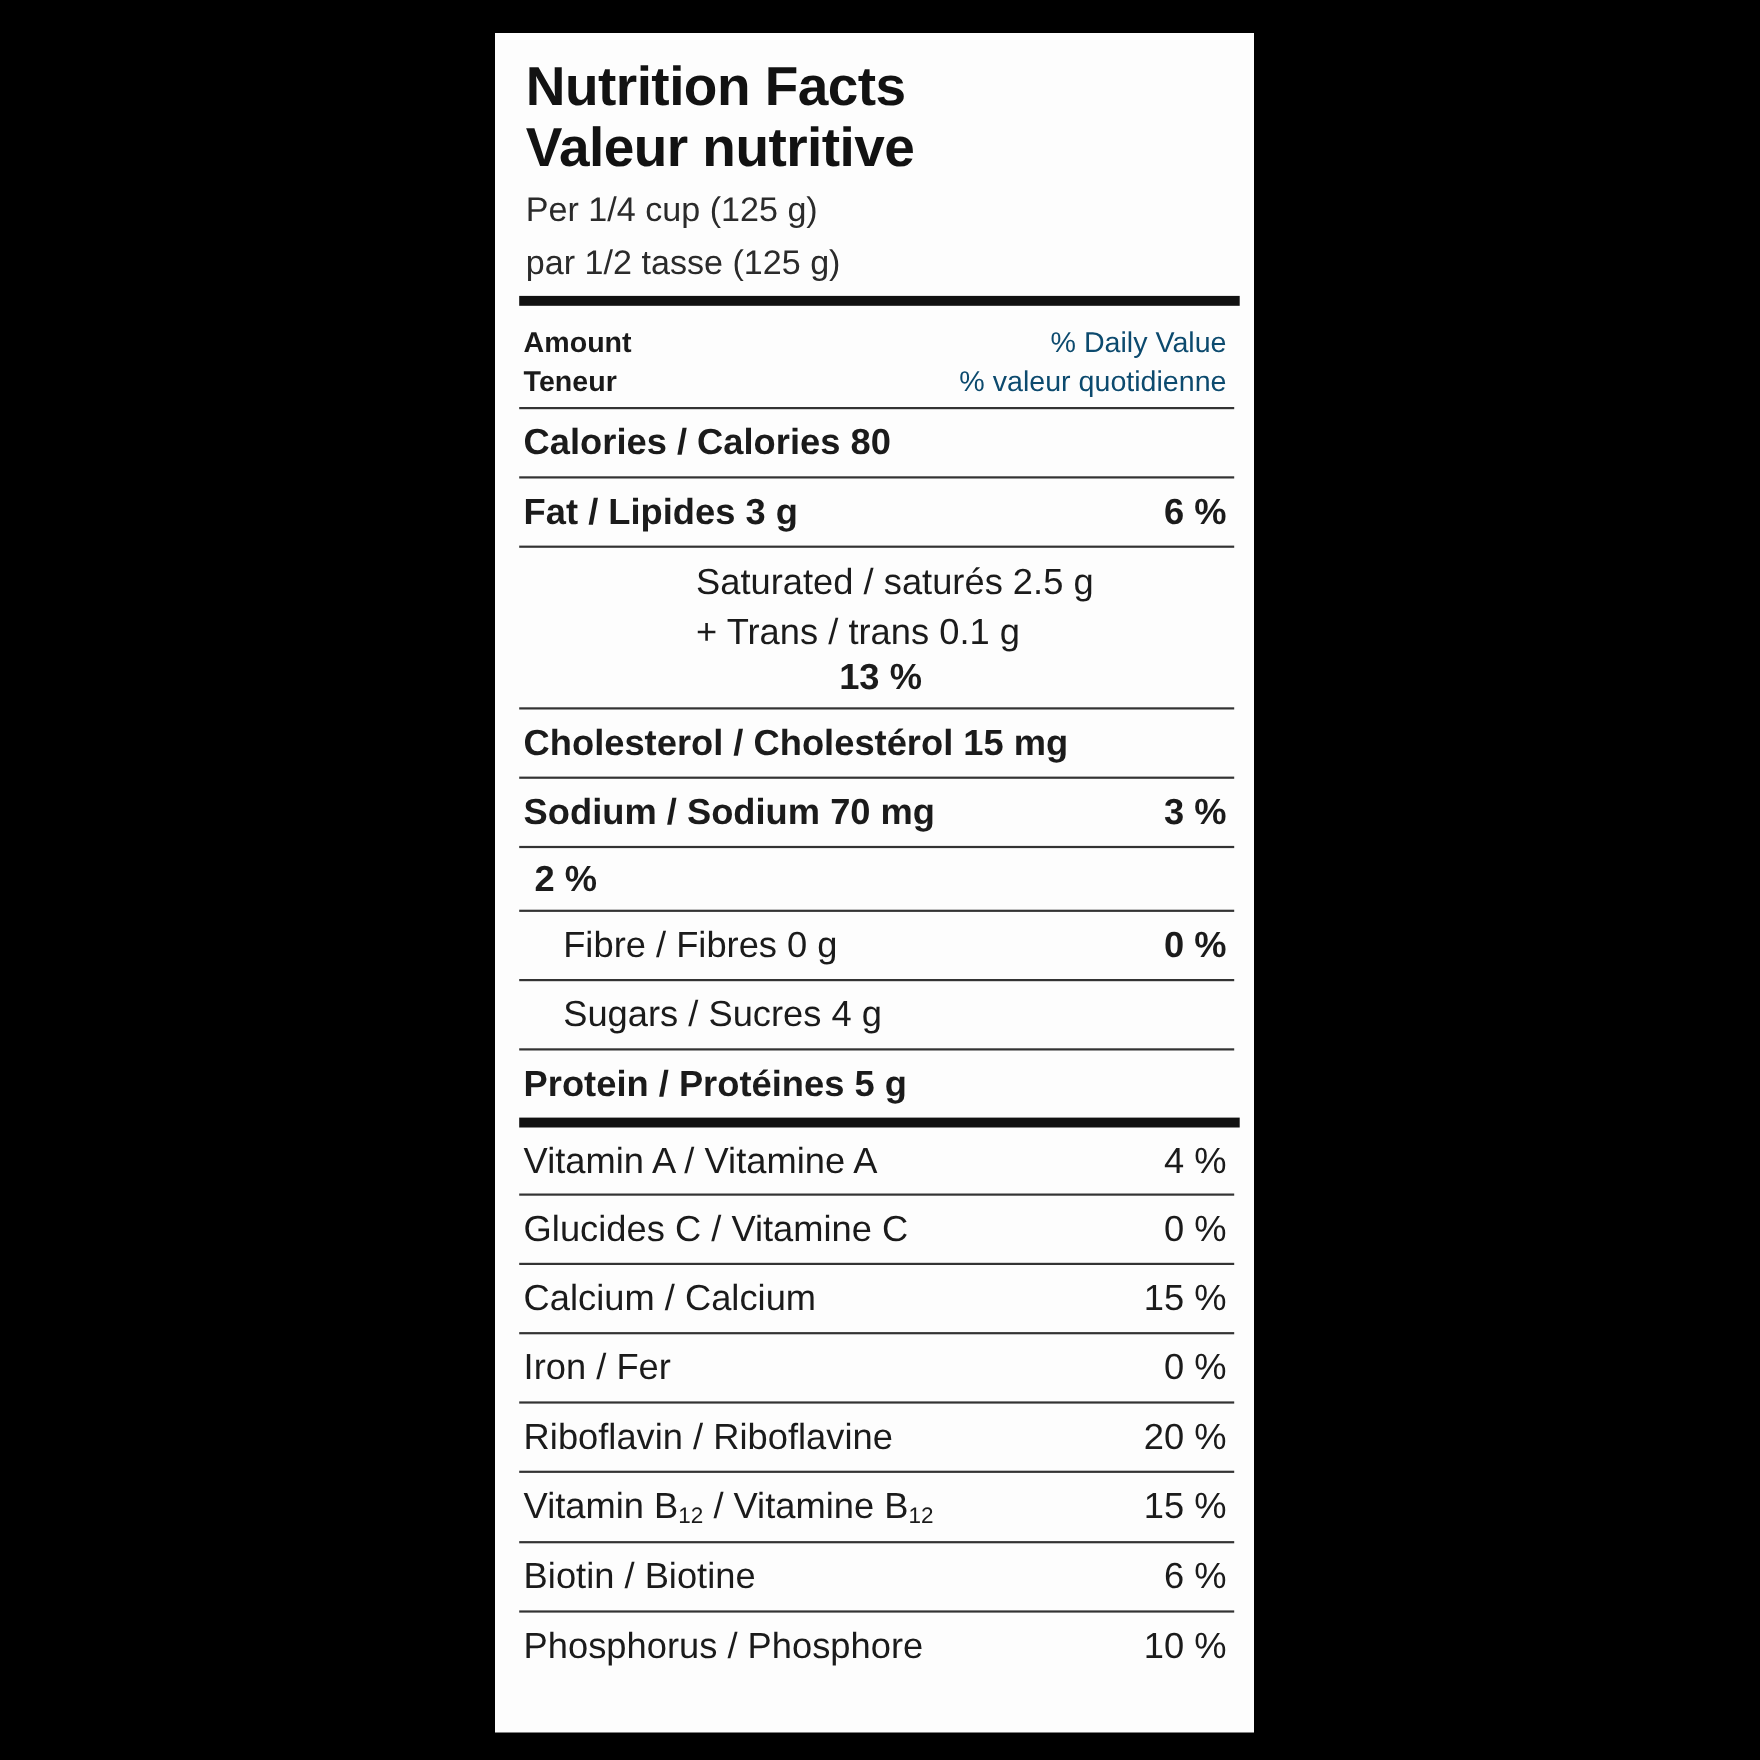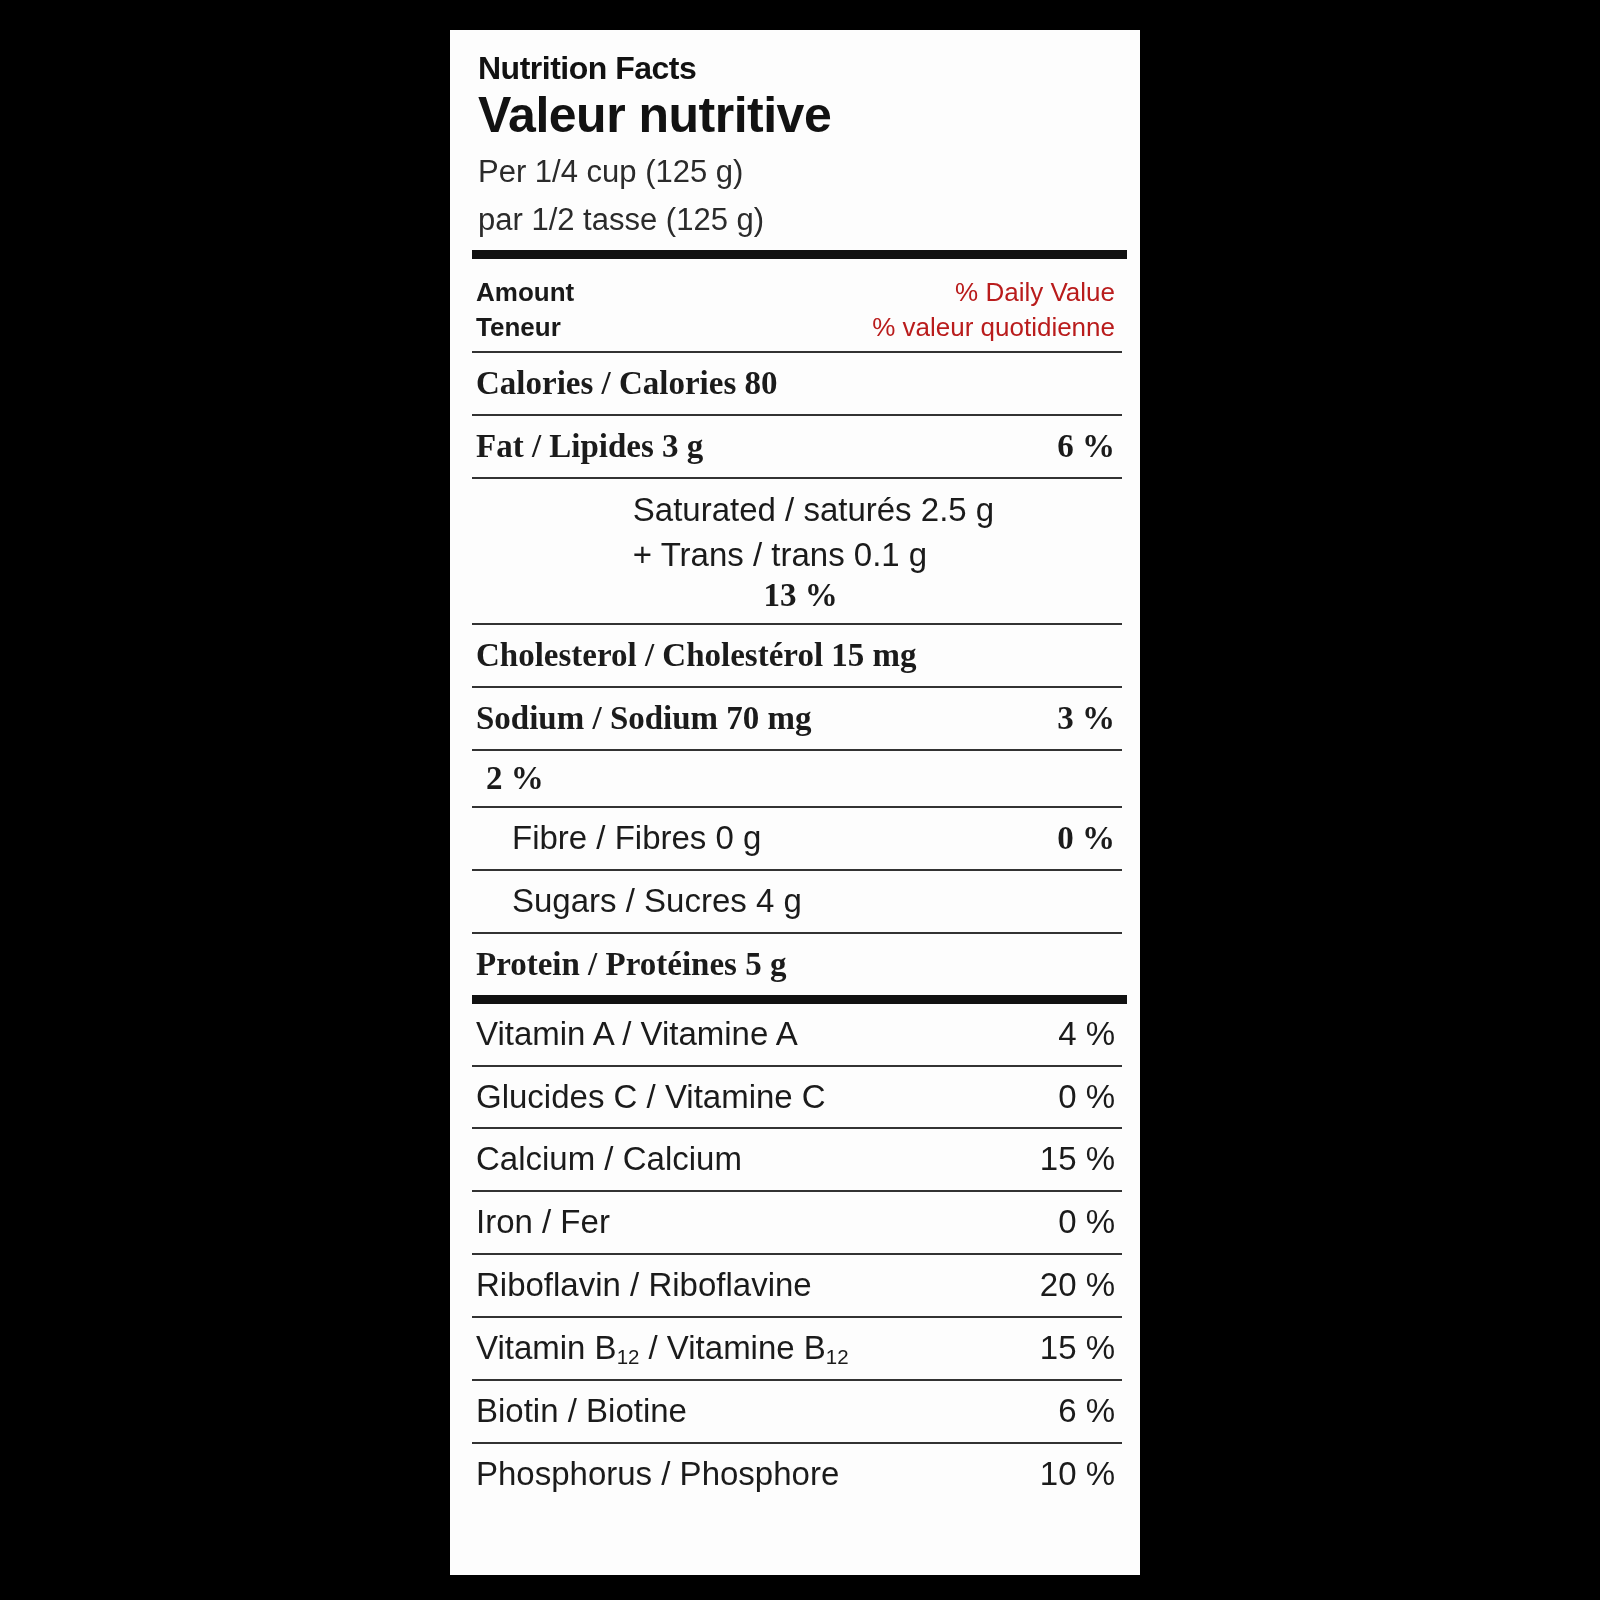--- a/index.html
+++ b/index.html
@@ -29,21 +29,21 @@
     box-sizing: border-box;
     padding: 0 0 0 0;
   }
   .inner {
     position: absolute;
     left: 18px;
     top: 10px;
     width: 655px;
   }
   .title-en {
-    font-size: 32px;
+    font-size: 50px;
     font-weight: bold;
     letter-spacing: -0.5px;
     color: #121212;
     line-height: 1.05;
     margin: 12px 0 0 10px;
   }
   .title-fr {
     font-size: 50px;
     font-weight: bold;
     letter-spacing: -0.5px;
@@ -82,21 +82,21 @@
     padding: 16px 8px 6px 8px;
   }
   .amount-left {
     font-size: 26px;
     font-weight: bold;
     color: #1a1a1a;
     line-height: 1.35;
   }
   .amount-right {
     font-size: 26px;
-    color: #b91c1c;
+    color: #0c4a6e;
     text-align: right;
     line-height: 1.35;
   }
   .amount-right .l1 { font-weight: normal; }
   .row {
     display: flex;
     justify-content: space-between;
     align-items: baseline;
     padding: 9px 8px 9px 8px;
     min-height: 30px;
@@ -105,21 +105,21 @@
     font-size: 33px;
     color: #1b1b1b;
     line-height: 1.3;
   }
   .row .dv {
     font-size: 33px;
     color: #1b1b1b;
     white-space: nowrap;
     padding-left: 10px;
   }
-  .bold { font-weight: bold; font-family: Liberation Serif, serif; }
+  .bold { font-weight: bold; }
   .indent1 { padding-left: 36px; }
   .sub-two-line .name { line-height: 1.35; }
   .row.twoline { align-items: center; flex-direction: column; }
   sub {
     font-size: 0.62em;
     vertical-align: -0.22em;
   }
   .light { color: #3a3a3a; }
 </style>
 </head>

